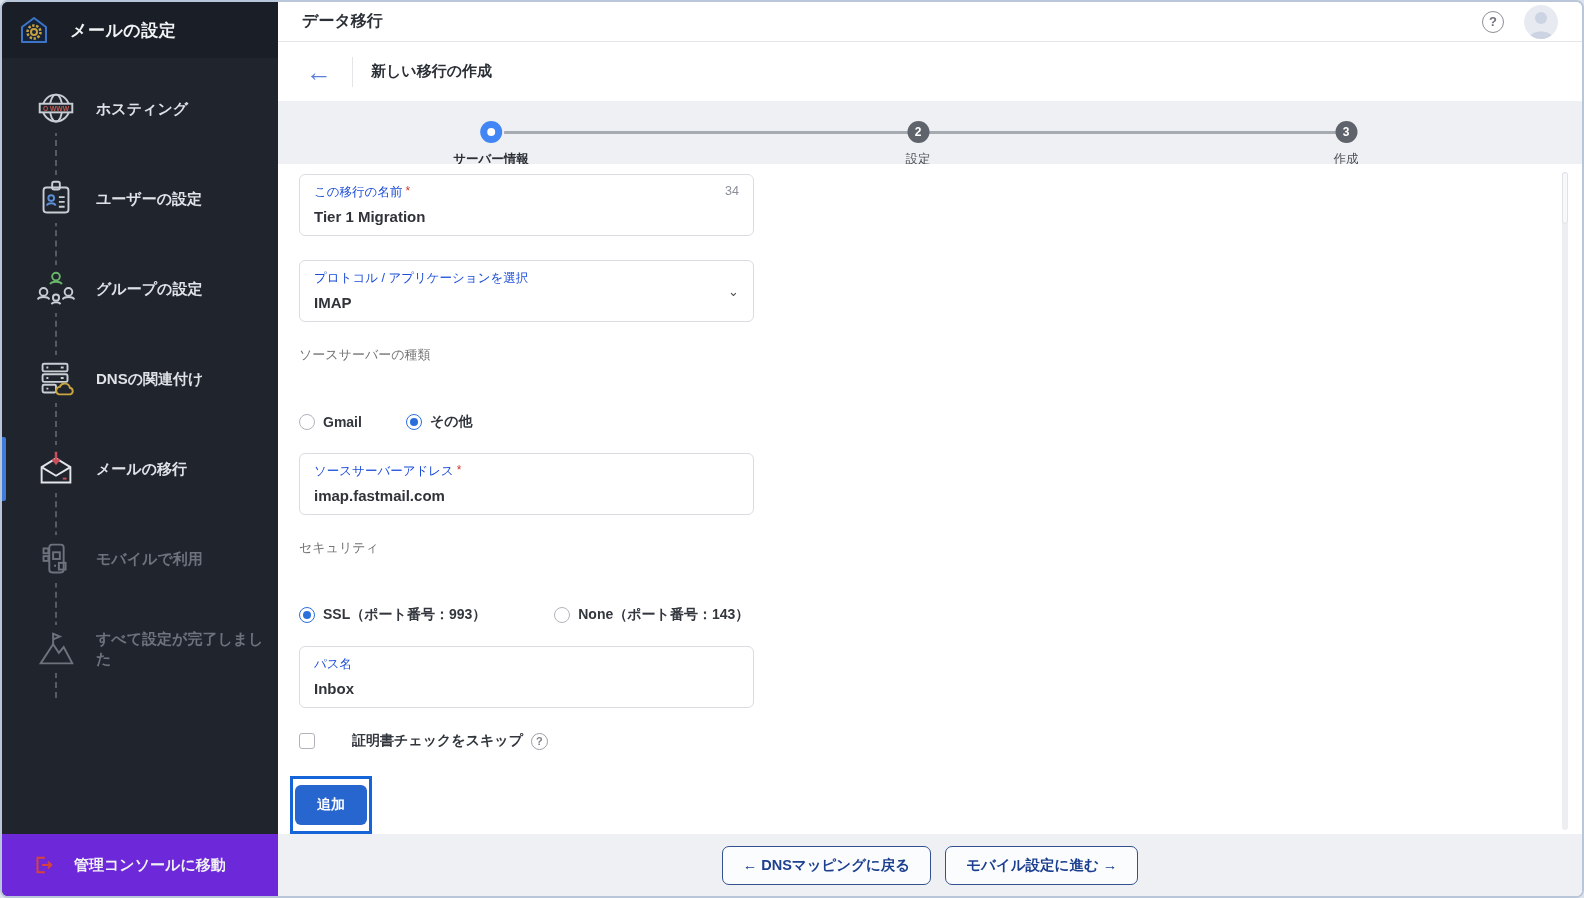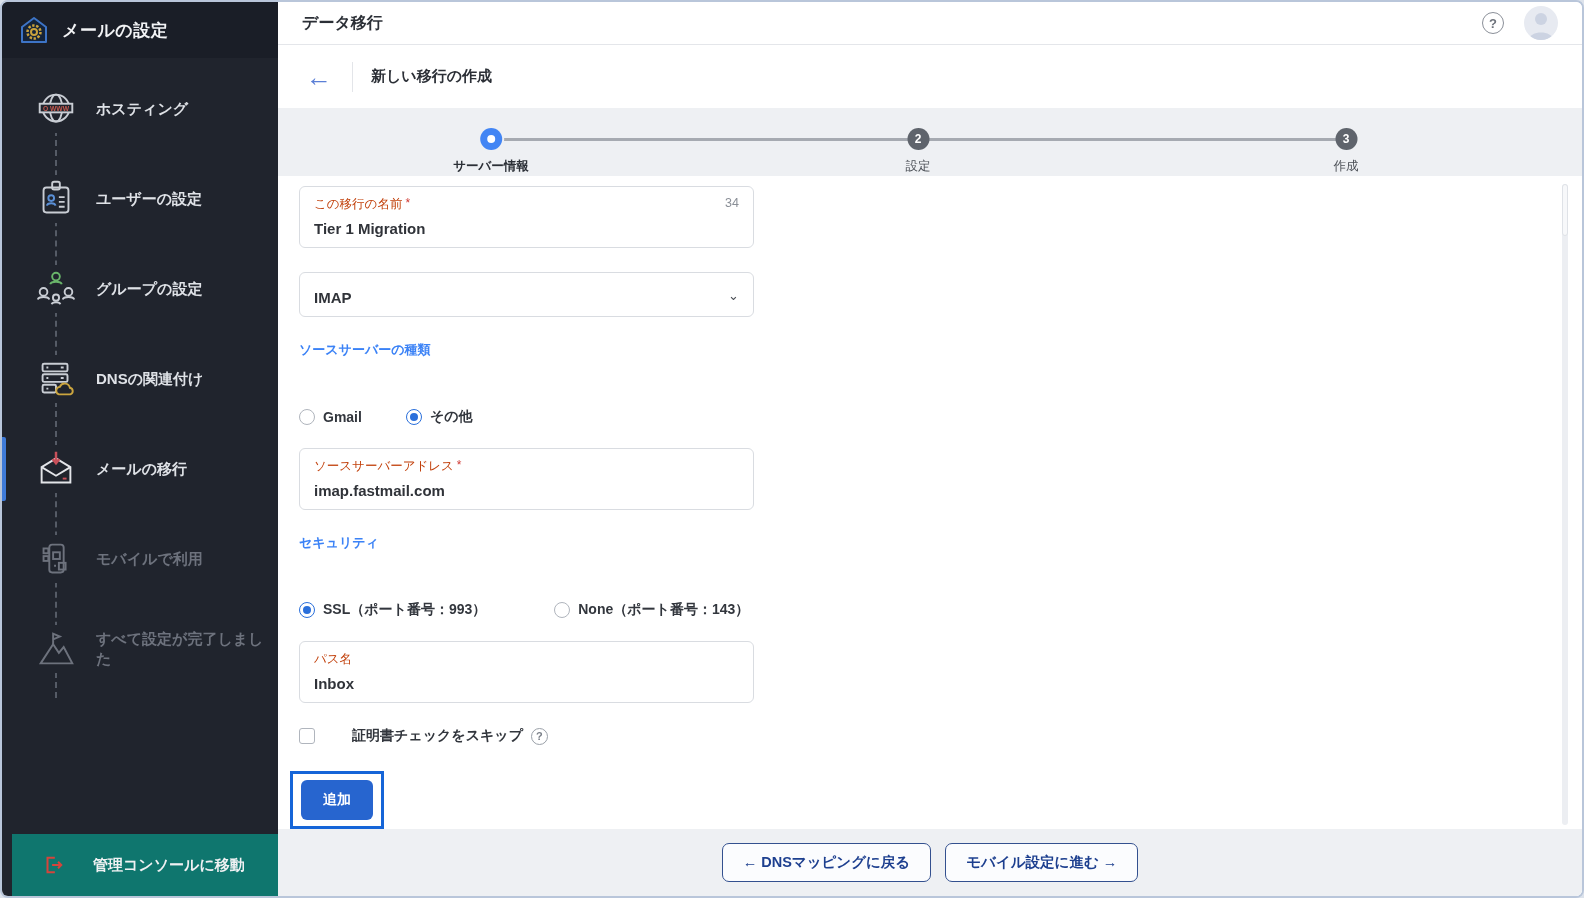--- a/index.html
+++ b/index.html
@@ -1,30 +1,30 @@
 <!DOCTYPE html>
 <html><head>
 <meta charset="utf-8">
 <style>
   * { margin:0; padding:0; box-sizing:border-box; }
   html,body { width:1584px; height:898px; background:#dde3ec; font-family:"Liberation Sans","DejaVu Sans",sans-serif; }
   .window { width:1584px; height:898px; border:2px solid #b9c6da; border-radius:8px; overflow:hidden; display:flex; background:#fff; }
 
   
   .sidebar { width:276px; min-width:276px; background:#20242d; display:flex; flex-direction:column; position:relative; }
-  .sidebar-header { height:56px; background:#1a1e27; display:flex; align-items:center; padding:0 16px; gap:12px; }
+  .sidebar-header { height:56px; background:#1a1e27; display:flex; align-items:center; padding:0 16px; gap:20px; }
   .sidebar-title { color:#f2f3f5; font-size:17px; font-weight:bold; letter-spacing:.5px; }
   .sidebar-nav { flex:1; position:relative; padding-top:6px; }
   .nav-dashline { position:absolute; left:53px; top:72px; height:568px; border-left:2px dashed #555b66; }
   .nav-item { height:90px; display:flex; align-items:center; padding-left:30px; position:relative; cursor:pointer; }
   .nav-item .icon-box { width:48px; height:48px; background:#20242d; position:relative; z-index:1; display:flex; align-items:center; justify-content:center; }
   .nav-item .nav-label { margin-left:16px; color:#dfe2e7; font-size:15px; font-weight:bold; line-height:1.35; max-width:172px; }
   .nav-item.muted .nav-label { color:#6d727d; }
   .nav-item.active::before { content:""; position:absolute; left:0; top:13px; height:64px; width:4px; background:#3f7bd8; border-radius:0 2px 2px 0; }
-  .sidebar-footer { height:62px; background:#0f766e; display:flex; align-items:center; padding-left:30px; gap:29px; cursor:pointer;margin-left:10px; }
+  .sidebar-footer { height:62px; background:#6d28d9; display:flex; align-items:center; padding-left:30px; gap:20px; cursor:pointer; }
   .sidebar-footer .footer-label { color:#f0f1f3; font-size:15px; font-weight:bold; }
 
   
   .main { flex:1; display:flex; flex-direction:column; background:#fff; min-width:0; }
   .main-header { height:55px; border-bottom:1px solid #e4e6ea; display:flex; align-items:center; padding:0 24px; }
   .main-title { font-size:16px; font-weight:bold; color:#2b2f36; }
   .main-header .spacer { flex:1; }
   .help-icon { width:22px; height:22px; border:1.5px solid #8b9099; border-radius:50%; color:#6d727b; font-size:13px; font-weight:bold; display:flex; align-items:center; justify-content:center; margin-right:20px; cursor:pointer; }
   .avatar { width:34px; height:34px; border-radius:50%; background:#e7eaf1; overflow:hidden; display:flex; align-items:flex-end; justify-content:center; cursor:pointer; }
 
@@ -46,40 +46,40 @@
   .step1 { left:490px; top:20px; } .step2 { left:917px; top:20px; } .step3 { left:1345px; top:20px; }
   .step1, .step2, .step3 { left:calc(var(--x) - 277px); }
 
   
   .form-area { flex:1; position:relative; padding:10px 0 0 21px; background:#fff; }
   .scroll-track { position:absolute; right:14px; top:8px; bottom:4px; width:6px; background:#eceef2; border-radius:3px; }
   .scroll-thumb { width:6px; height:52px; background:#f7f8fa; border:1px solid #dfe2e7; border-radius:3px; }
 
   .field { width:455px; border:1px solid #d9dce1; border-radius:6px; padding:9px 14px 10px; background:#fff; position:relative; margin-bottom:24px; }
   .field-top { display:flex; align-items:flex-start; }
-  .field-label { font-size:12.5px; color:#c2410c; }
+  .field-label { font-size:12.5px; color:#1d4ed8; }
   .req-star { color:#d03a34; font-size:12px; margin-left:3px; }
   .field-right { margin-left:auto; font-size:12.5px; color:#8a8f97; }
   .field-value { margin-top:7px; font-size:15px; font-weight:600; color:#303339; }
   .chevron { position:absolute; right:14px; top:50%; transform:translateY(-50%); color:#4a4e55; font-size:13px; }
 
-  .section-label { font-size:13px; font-weight:bold; color:#3b82f6; margin:6px 0 14px; }
+  .section-label { font-size:13px; font-weight:normal; color:#737373; margin:6px 0 14px; }
   .radio-row { display:flex; align-items:center; margin-bottom:22px; }
   .radio-opt { display:flex; align-items:center; cursor:pointer;margin-top:35px; }
   .radio-circle { width:16px; height:16px; border-radius:50%; border:1.5px solid #b0b5bd; background:#fff; display:flex; align-items:center; justify-content:center; }
   .radio-opt.selected .radio-circle { border-color:#2a6fdb; }
   .radio-opt.selected .radio-circle::after { content:""; width:8px; height:8px; border-radius:50%; background:#2a6fdb; }
   .radio-text { margin-left:8px; font-size:14px; font-weight:bold; color:#32363d; }
 
   .check-row { display:flex; align-items:center; margin:2px 0 26px; }
   .checkbox { width:16px; height:16px; border:1.5px solid #b0b5bd; border-radius:3px; background:#fff; cursor:pointer; }
   .check-text { margin-left:9px; font-size:14px; font-weight:bold; color:#32363d;padding-left:28px; }
   .check-help { width:17px; height:17px; border:1.3px solid #9aa0a8; border-radius:50%; color:#7a7f88; font-size:11px; font-weight:bold; display:flex; align-items:center; justify-content:center; margin-left:8px; }
 
-  .add-annotation { display:inline-block; border:3px solid #1565d8; padding:6px 8px; margin-left:-9px; }
+  .add-annotation { display:inline-block; border:3px solid #1565d8; padding:6px 2px; margin-left:-9px; }
   .add-button { background:#2765cf; color:#fff; font-size:14px; font-weight:bold; border:none; border-radius:6px; padding:11px 22px; cursor:pointer; font-family:inherit; }
 
   
   .footer-band { height:85px; background:#eef0f3; display:flex; align-items:center; justify-content:center; gap:14px; }
   .footer-btn { background:#fbfcfe; border:1.5px solid #33508f; color:#1d3f8f; font-size:14.5px; font-weight:bold; border-radius:7px; padding:9px 20px; cursor:pointer; font-family:inherit; }
 
   svg { display:block; }
 </style>
 </head>
 <body>
@@ -245,20 +245,23 @@
       <div class="field">
         <div class="field-top">
           <span class="field-label">この移行の名前</span>
           <span class="req-star">*</span>
           <span class="field-right">34</span>
         </div>
         <div class="field-value">Tier 1 Migration</div>
       </div>
 
       <div class="field">
+        <div class="field-top">
+          <span class="field-label">プロトコル / アプリケーションを選択</span>
+        </div>
         <div class="field-value">IMAP</div>
         <span class="chevron">⌄</span>
       </div>
 
       <div class="section-label">ソースサーバーの種類</div>
       <div class="radio-row">
         <span class="radio-opt" style="margin-right:44px">
           <span class="radio-circle"></span>
           <span class="radio-text">Gmail</span>
         </span>

